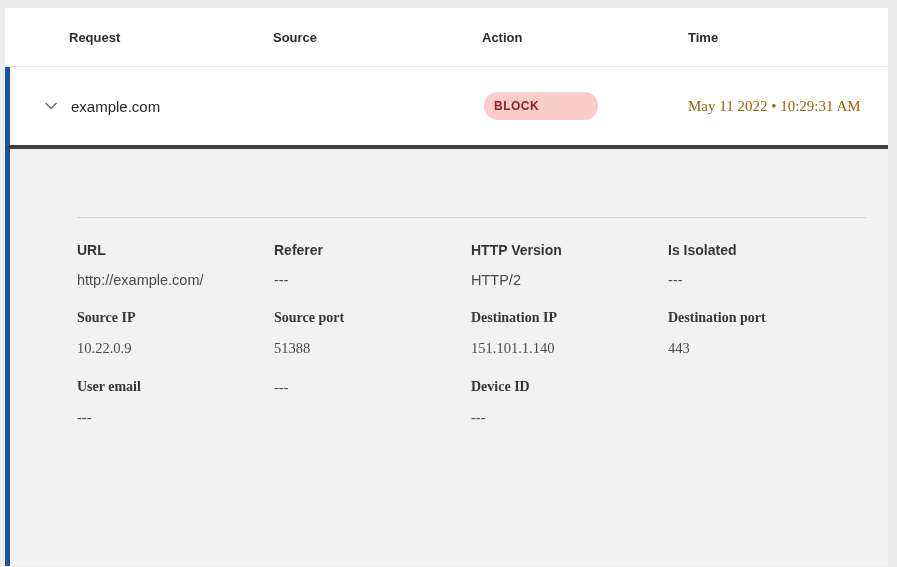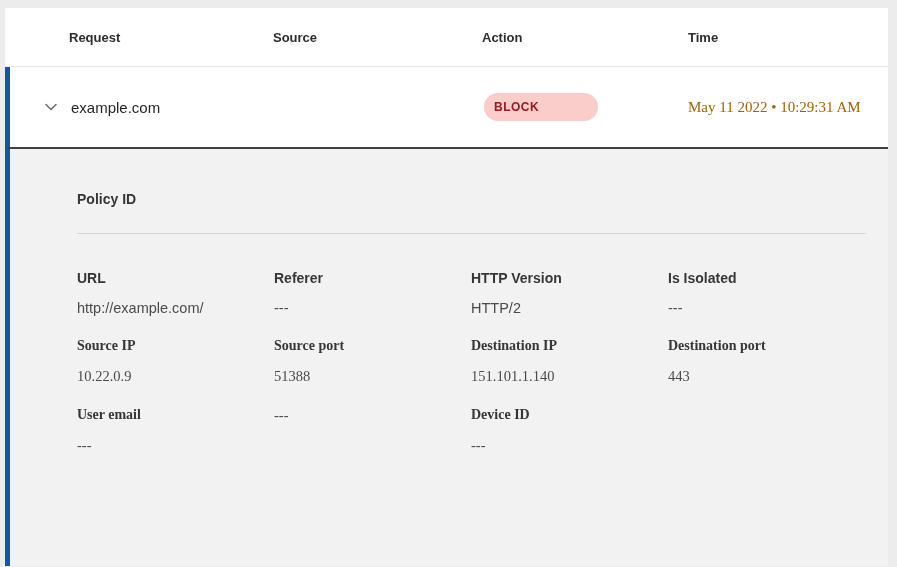--- a/index.html
+++ b/index.html
@@ -35,21 +35,21 @@
   .th {
     font-size: 13px;
     font-weight: bold;
     color: #2d2d2d;
   }
   
   .log-row {
     background: #ffffff;
     height: 82px;
     border-left: 5px solid var(--accent);
-    border-bottom: 2px solid #404040;
+    border-bottom: 4px solid #404040;
     display: grid;
     grid-template-columns: 59px 204px 209px 206px 1fr;
     align-items: center;
     font-size: 15px;
     color: #222222;
     cursor: pointer;
   }
   .expander {
     background: none;
     border: none;
@@ -108,21 +108,21 @@
     cursor: pointer;
   }
   .divider {
     border: none;
     border-top: 1px solid #d4d4d4;
     margin: 26px 0 0 0;
   }
   .detail-row {
     display: grid;
     grid-template-columns: 197px 197px 197px 1fr;
-    margin-top: 36px;
+    margin-top: 24px;
   }
   .detail-row + .detail-row { margin-top: 22px; font-family: Liberation Serif, serif; }
   .field-value {
     font-size: 14.5px;
     color: #4a4a4a;
   }
 </style>
 </head>
 <body>
 
@@ -145,21 +145,20 @@
     <div class="cell email"></div>
     <div class="cell action">
       <span class="badge">BLOCK</span>
     </div>
     <div class="cell time">May 11 2022 • 10:29:31 AM</div>
   </div>
 
   <div class="detail-panel">
 
     <div class="policy-section">
-      <div class="field-label">Policy ID</div>
     </div>
 
     <hr class="divider">
 
     <div class="detail-row">
       <div class="detail-field">
         <div class="field-label">URL</div>
         <div class="field-value">http://example.com/</div>
       </div>
       <div class="detail-field">

